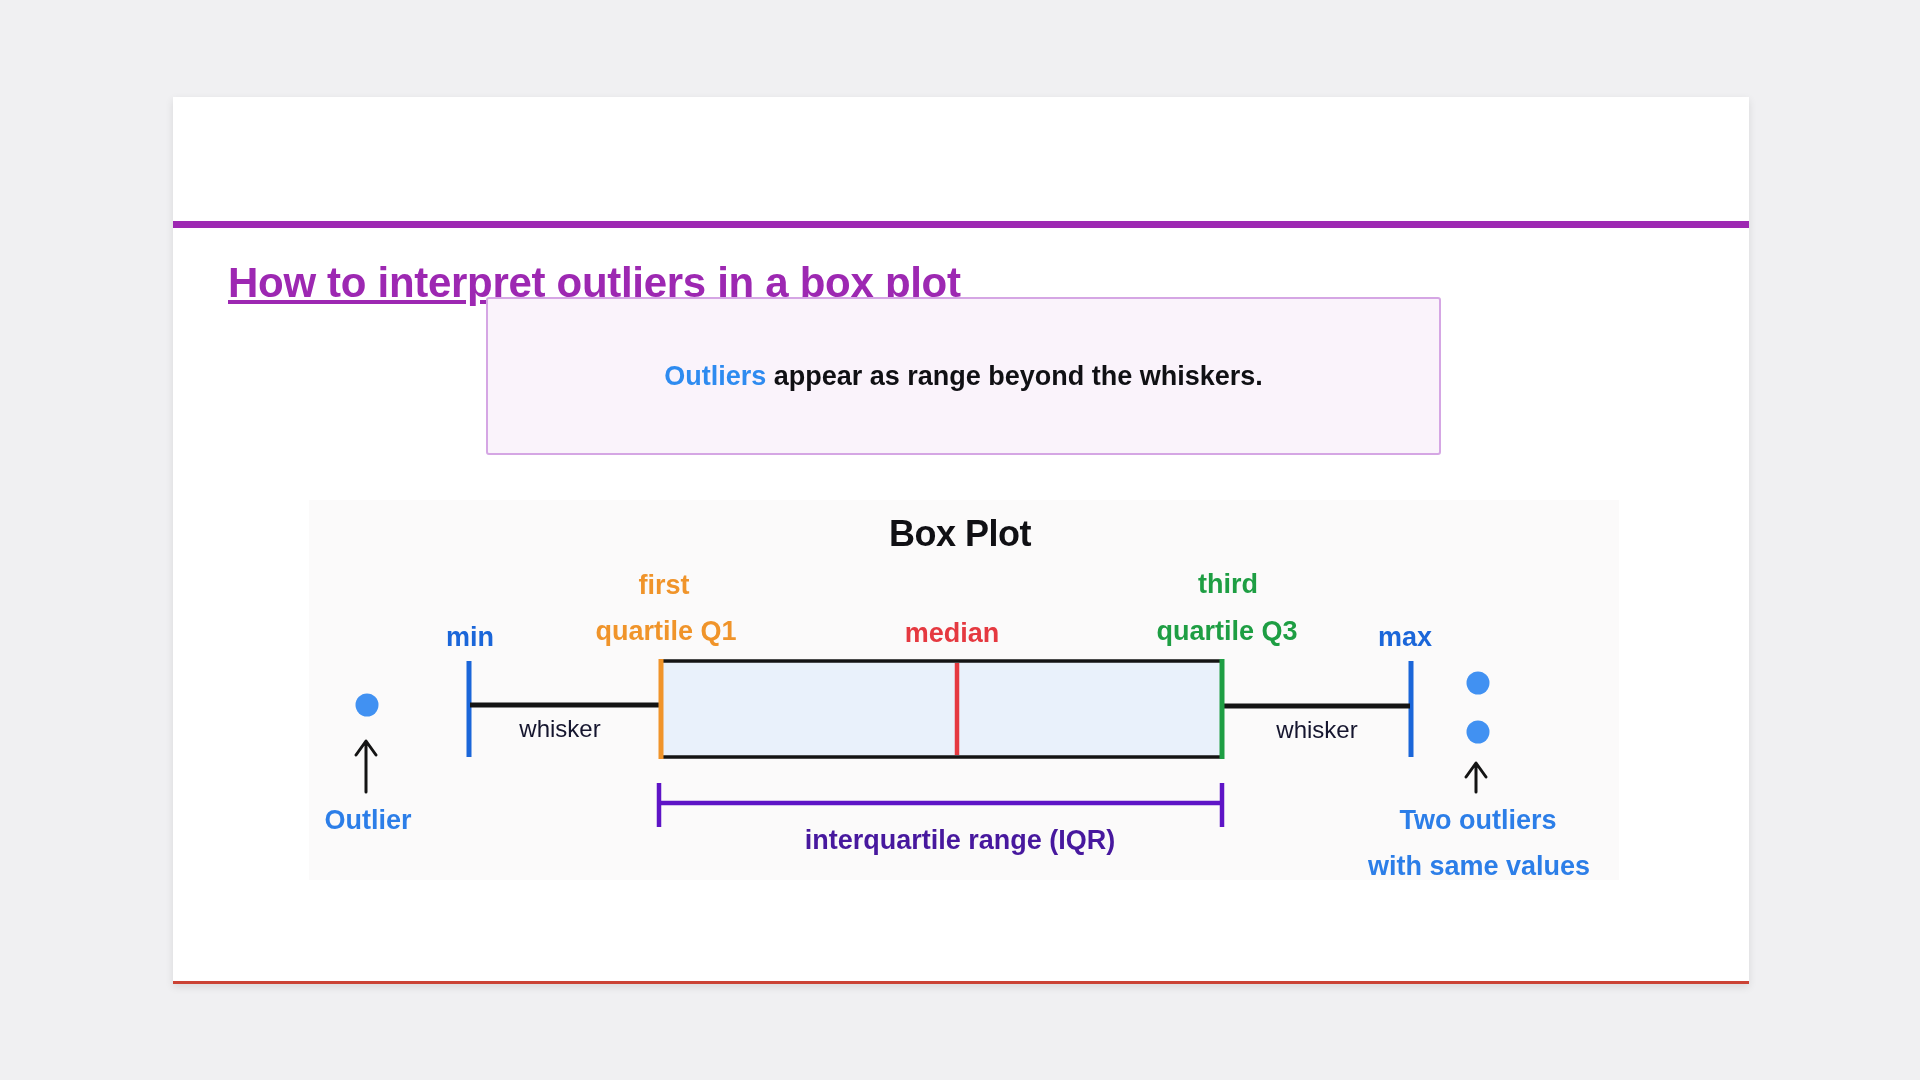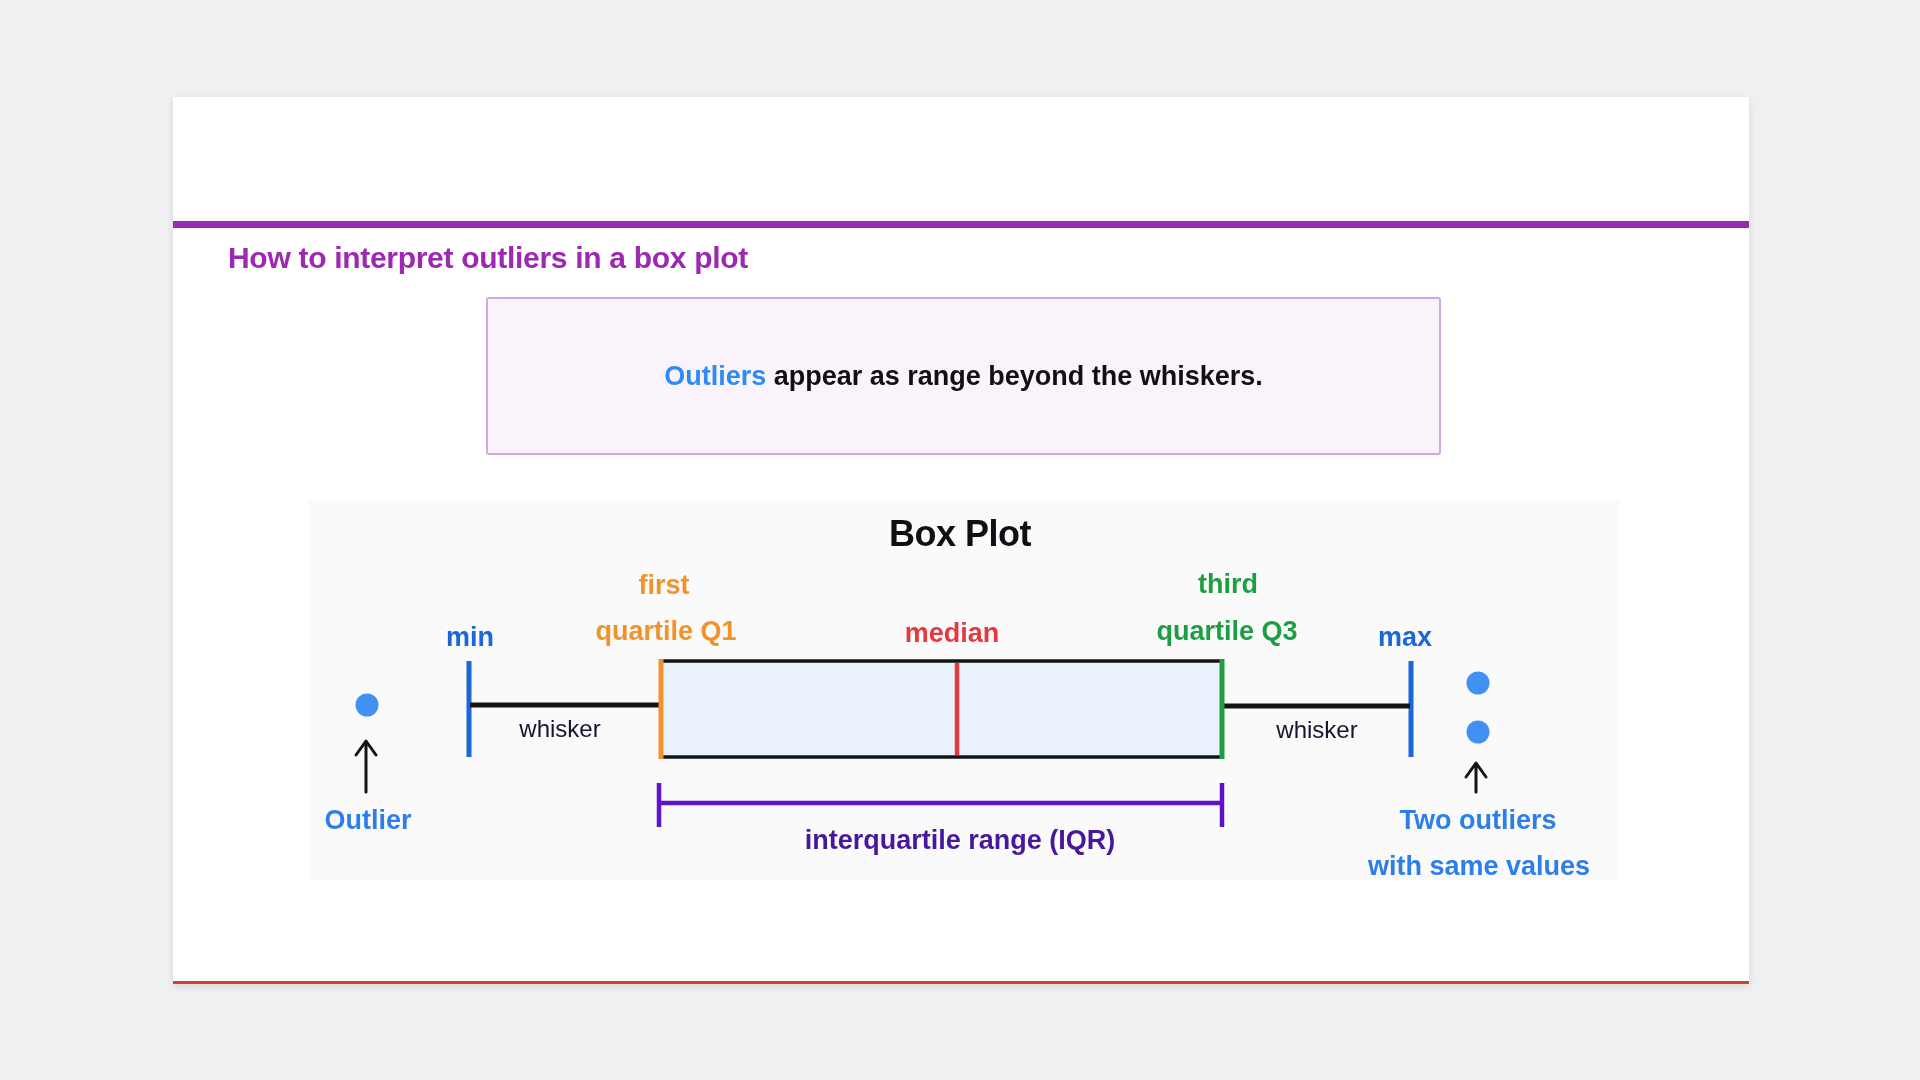--- a/index.html
+++ b/index.html
@@ -13,26 +13,27 @@
   .card {
     position: absolute;
     left: 173px; top: 97px;
     width: 1576px; height: 887px;
     background: var(--c-card-bg, #ffffff);
     border-bottom: 3px solid var(--c-card-border-bottom, #cb4335);
     box-shadow: 0 3px 8px rgba(0,0,0,0.10);
   }
   .page-title {
     position: absolute;
-    left: 55px; top: 144px;
-    font-size: 30px;
+    left: 55px; top: 162px;
+    font-size: 42px;
     font-weight: bold;
     letter-spacing: -0.3px;
     color: var(--c-accent, #9c27b0);
     white-space: nowrap;
+    text-decoration: underline;
   }
   .rule {
     position: absolute;
     left: 0; top: 124px;
     width: 100%; height: 7px;
     background: var(--c-accent, #9c27b0);
   }
   .callout {
     position: absolute;
     left: 313px; top: 200px;

